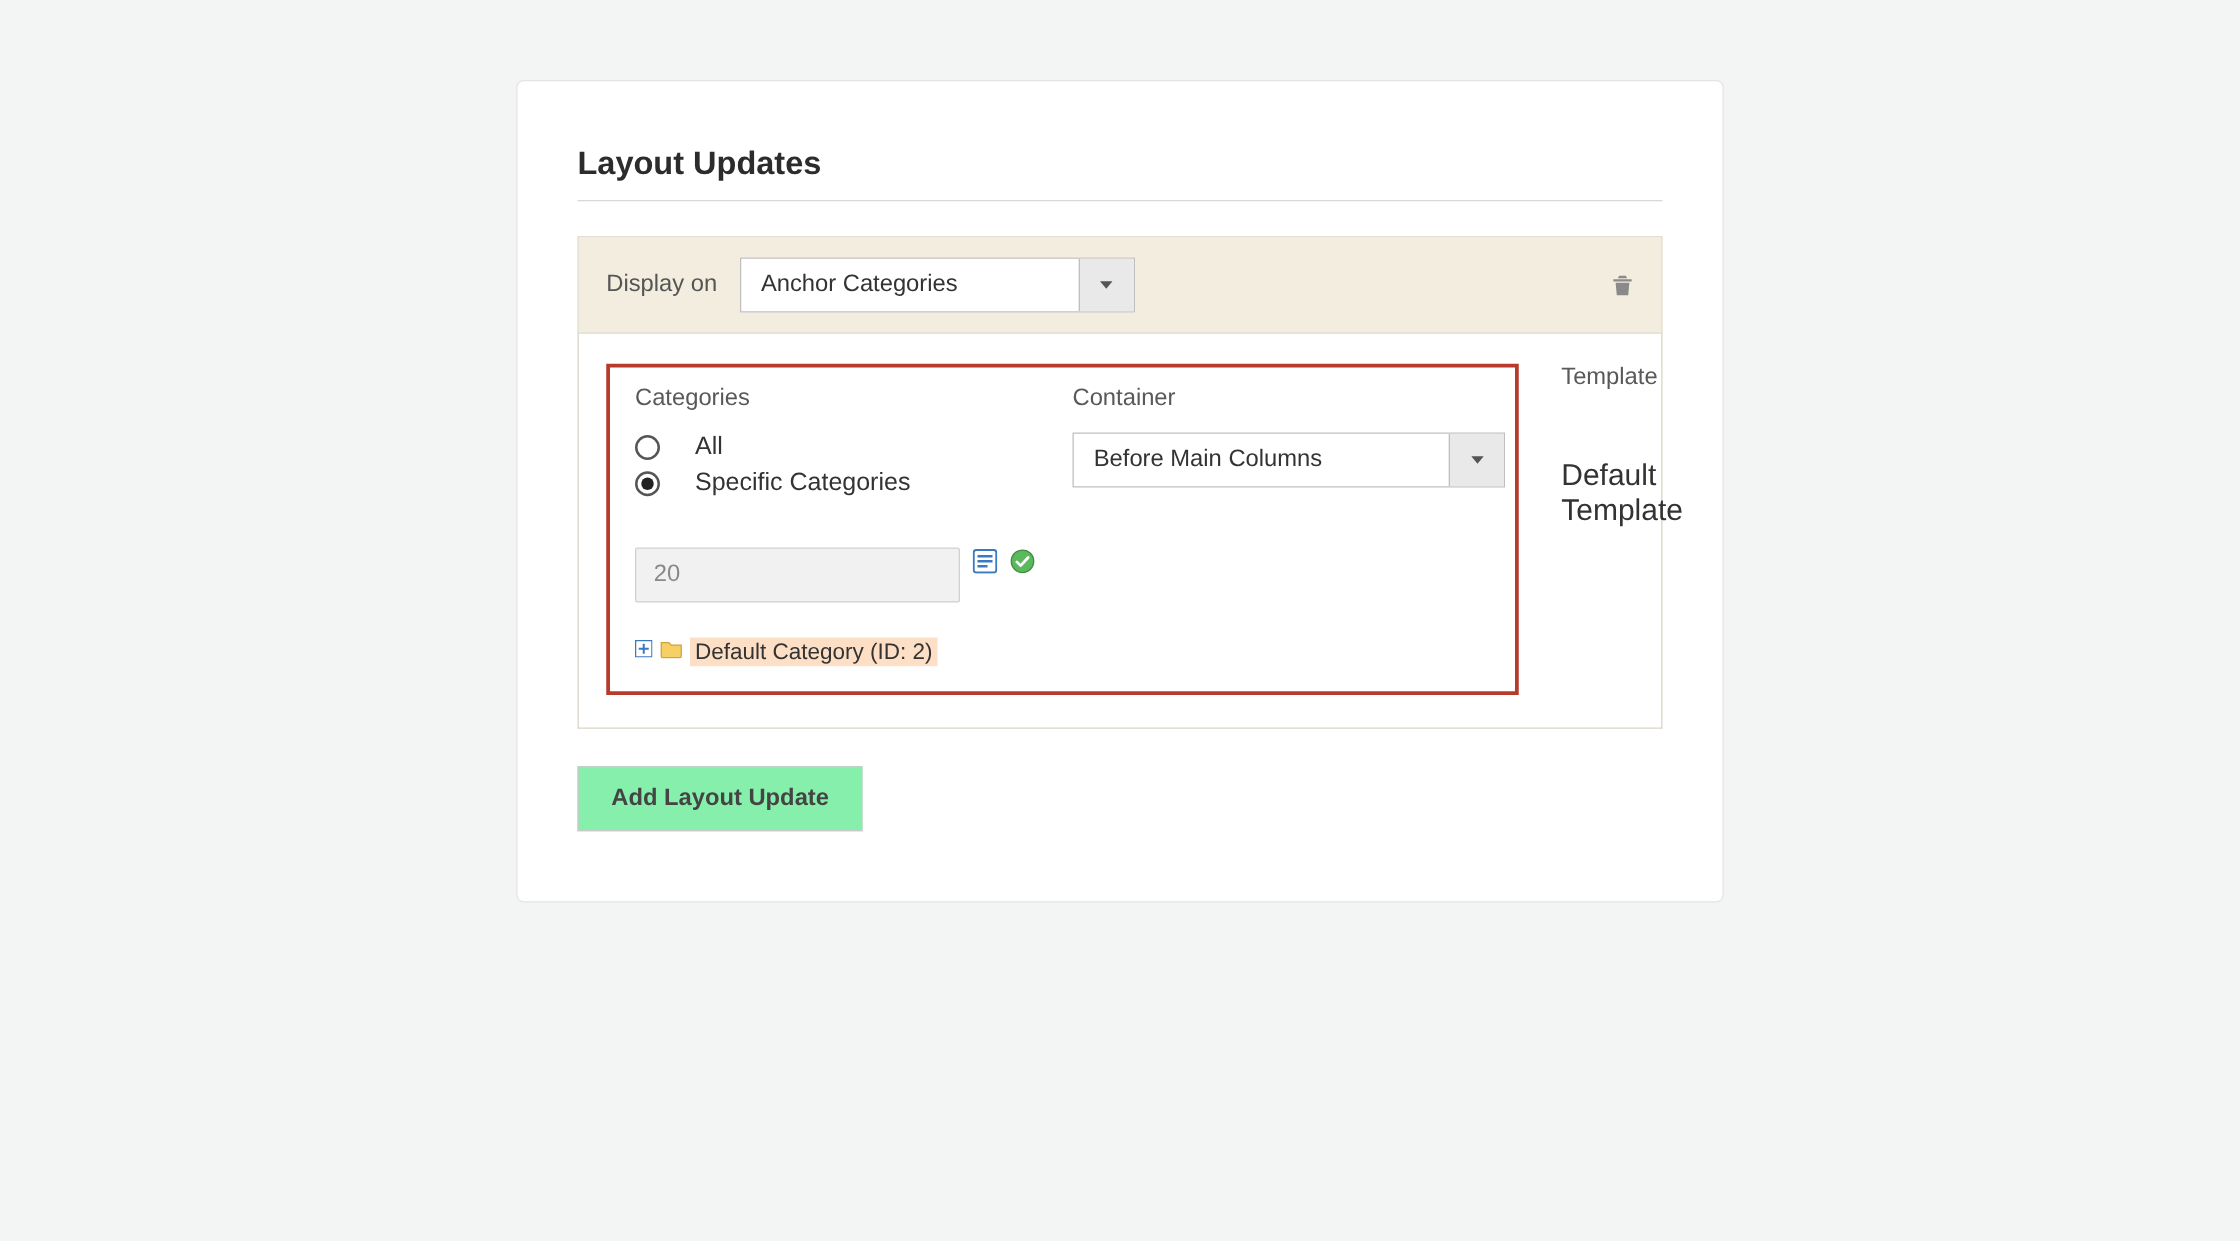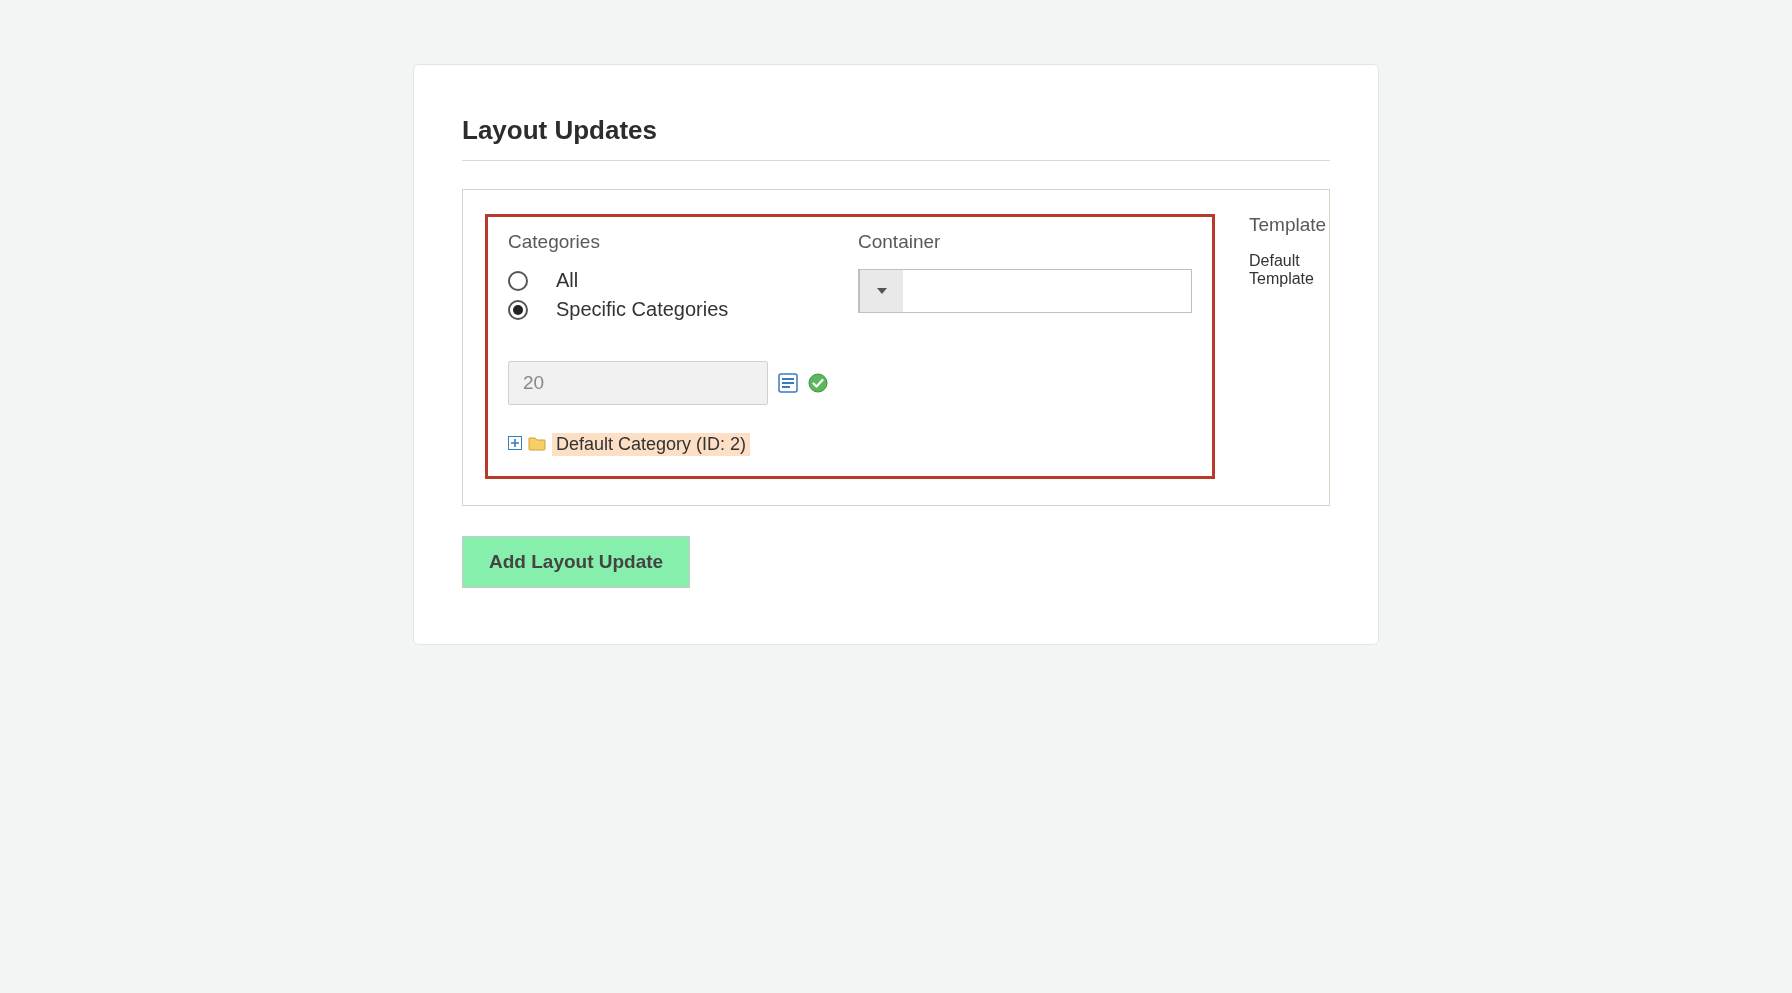--- a/index.html
+++ b/index.html
@@ -130,21 +130,20 @@
   .radio.selected::after {
     content: "";
     width: 10px; height: 10px;
     background: #222;
     border-radius: 50%;
   }
 
   .id-row {
     margin-top: 34px;
     display: flex;
-    align-items: center;
     gap: 10px;
   }
   .id-input {
     width: 260px;
     height: 44px;
     background: #f1f1f1;
     border: 1px solid #d0d0d0;
     border-radius: 2px;
     padding: 0 14px;
     font-size: 19px;
@@ -174,21 +173,22 @@
     padding: 1px 4px;
     color: #333;
   }
 
   .template-col {
     padding-left: 34px;
     display: flex;
     flex-direction: column;
   }
   .template-value {
-    font-size: 16px;
+    margin-top: 38px;
+    font-size: 24px;
     color: #333;
   }
 
   .add-btn {
     margin-top: 30px;
     height: 52px;
     padding: 0 26px;
     background: #86efac;
     border: 1px solid #c9c9c9;
     font-size: 19px;
@@ -200,20 +200,38 @@
 </style>
 </head>
 <body>
 
 <div class="card">
 
   <h2 class="section-title">Layout Updates</h2>
   <hr class="title-rule">
 
   <div class="lu-block">
+    <div class="lu-header">
+      <span class="lu-header-label">Display on</span>
+
+      <div class="select-wrap">
+        <span class="select-text">Anchor Categories</span>
+        <span class="select-caret">
+          <svg viewBox="0 0 10 10">
+              <path d="M0 2 L5 8 L10 2 Z"></path>
+            </svg>
+        </span>
+      </div>
+
+      <span class="trash-btn">
+        <svg viewBox="0 0 24 24">
+            <path d="M4 7h16v2H4V7zm2 3h12l-1 11H7L6 10zm3-6h6l1 2H8l1-2z"></path>
+          </svg>
+      </span>
+    </div>
 
     <div class="lu-body">
 
       <div class="red-box">
 
         <div class="col col-categories">
           <div class="col-label">Categories</div>
 
           <div class="radio-row">
             <span class="radio"></span>
@@ -255,20 +273,21 @@
               </svg>
             </span>
             <span class="tree-label">Default Category (ID: 2)</span>
           </div>
         </div>
 
         <div class="col col-container">
           <div class="col-label">Container</div>
 
           <div class="select-wrap container-select">
+            <span class="select-text">Before Main Columns</span>
             <span class="select-caret">
               <svg viewBox="0 0 10 10">
                   <path d="M0 2 L5 8 L10 2 Z"></path>
                 </svg>
             </span>
           </div>
         </div>
 
       </div>
 

